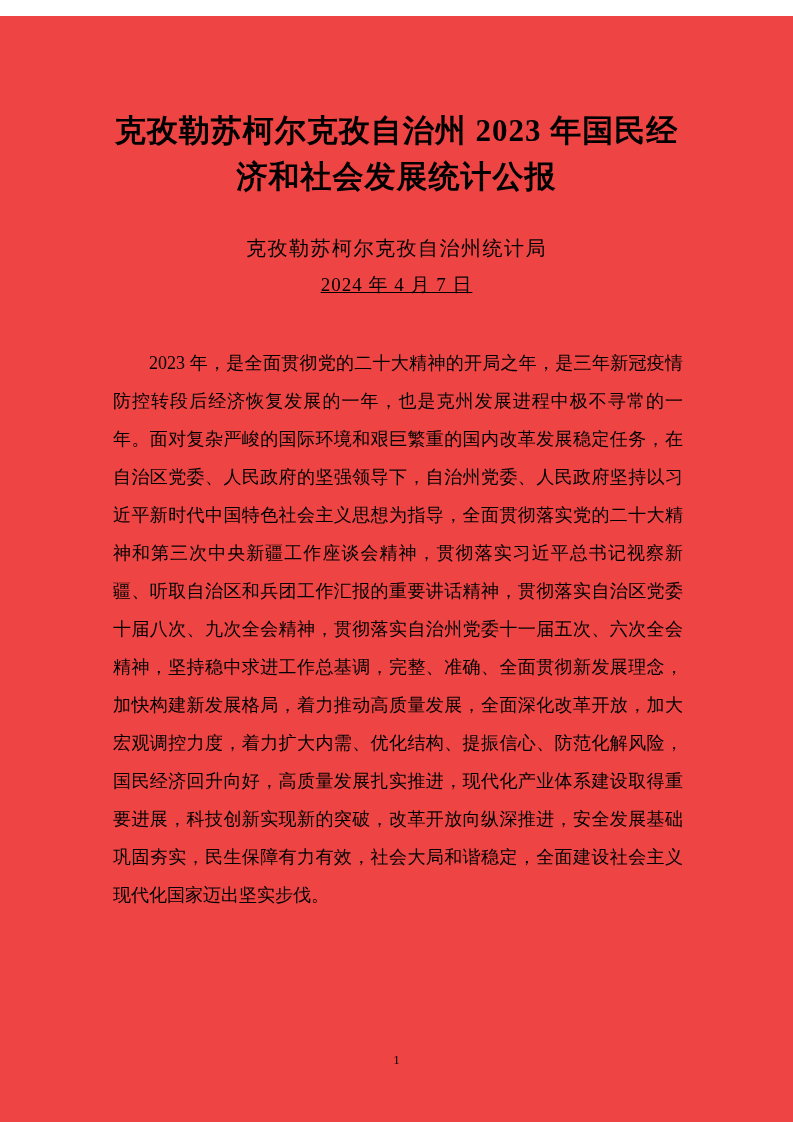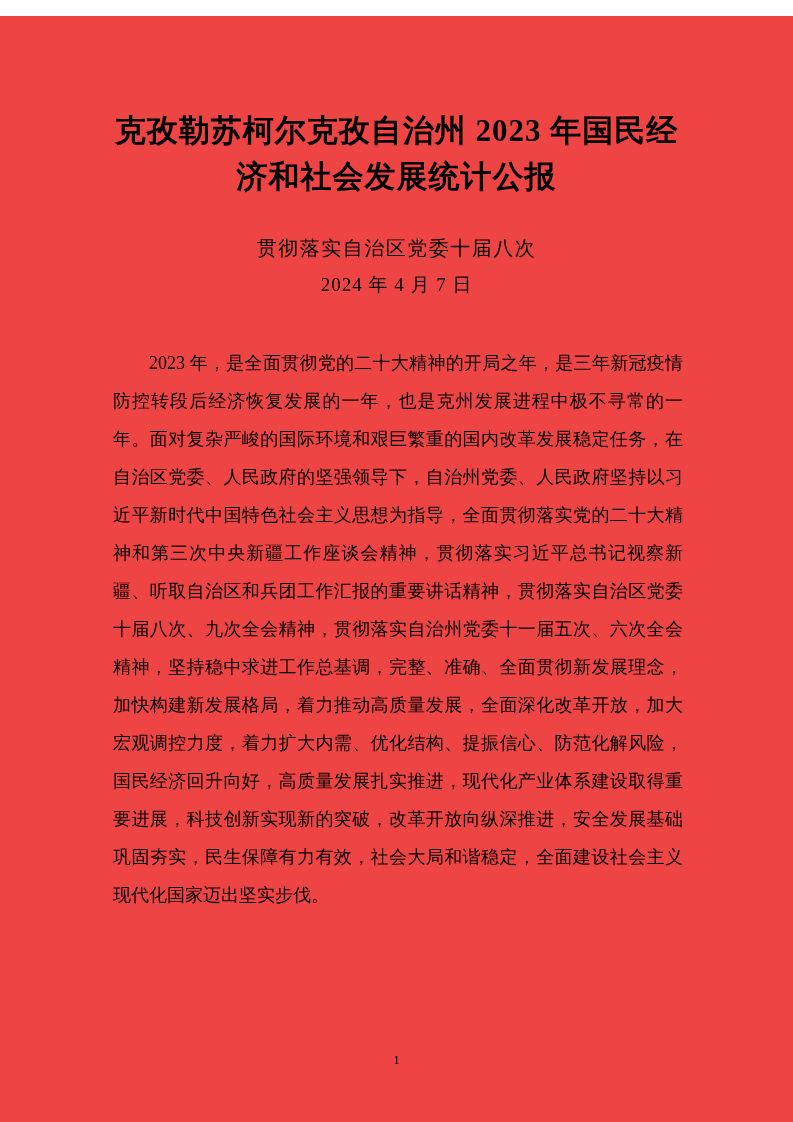--- a/index.html
+++ b/index.html
@@ -36,20 +36,21 @@
     font-weight: 400;
     color: #000000;
   }
   .publish-date {
     margin-top: 8px;
     text-align: center;
     font-size: 19px;
     line-height: 28px;
     letter-spacing: 1px;
     color: #000000;
+    text-decoration: underline;
   }
   .body-paragraph {
     width: 570px;
     margin: 45px 110px 0 113px;
     font-size: 18px;
     line-height: 38px;
     text-align: justify;
     text-justify: inter-ideograph;
     text-indent: 2em;
     color: #000000;
@@ -65,21 +66,21 @@
     color: #000000;
   }
 </style>
 </head>
 <body>
 
 <div class="page">
 
   <h1 class="doc-title">克孜勒苏柯尔克孜自治州 2023 年国民经济和社会发展统计公报</h1>
 
-  <div class="agency-byline">贯彻落实自治区党委十届八次</div>
+  <div class="agency-byline">克孜勒苏柯尔克孜自治州统计局</div>
 
   <div class="publish-date">2024 年 4 月 7 日</div>
 
   <p class="body-paragraph">2023 年，是全面贯彻党的二十大精神的开局之年，是三年新冠疫情防控转段后经济恢复发展的一年，也是克州发展进程中极不寻常的一年。面对复杂严峻的国际环境和艰巨繁重的国内改革发展稳定任务，在自治区党委、人民政府的坚强领导下，自治州党委、人民政府坚持以习近平新时代中国特色社会主义思想为指导，全面贯彻落实党的二十大精神和第三次中央新疆工作座谈会精神，贯彻落实习近平总书记视察新疆、听取自治区和兵团工作汇报的重要讲话精神，贯彻落实自治区党委十届八次、九次全会精神，贯彻落实自治州党委十一届五次、六次全会精神，坚持稳中求进工作总基调，完整、准确、全面贯彻新发展理念，加快构建新发展格局，着力推动高质量发展，全面深化改革开放，加大宏观调控力度，着力扩大内需、优化结构、提振信心、防范化解风险，国民经济回升向好，高质量发展扎实推进，现代化产业体系建设取得重要进展，科技创新实现新的突破，改革开放向纵深推进，安全发展基础巩固夯实，民生保障有力有效，社会大局和谐稳定，全面建设社会主义现代化国家迈出坚实步伐。</p>
 
   <div class="page-number">1</div>
 
 </div>
 
 </body></html>

